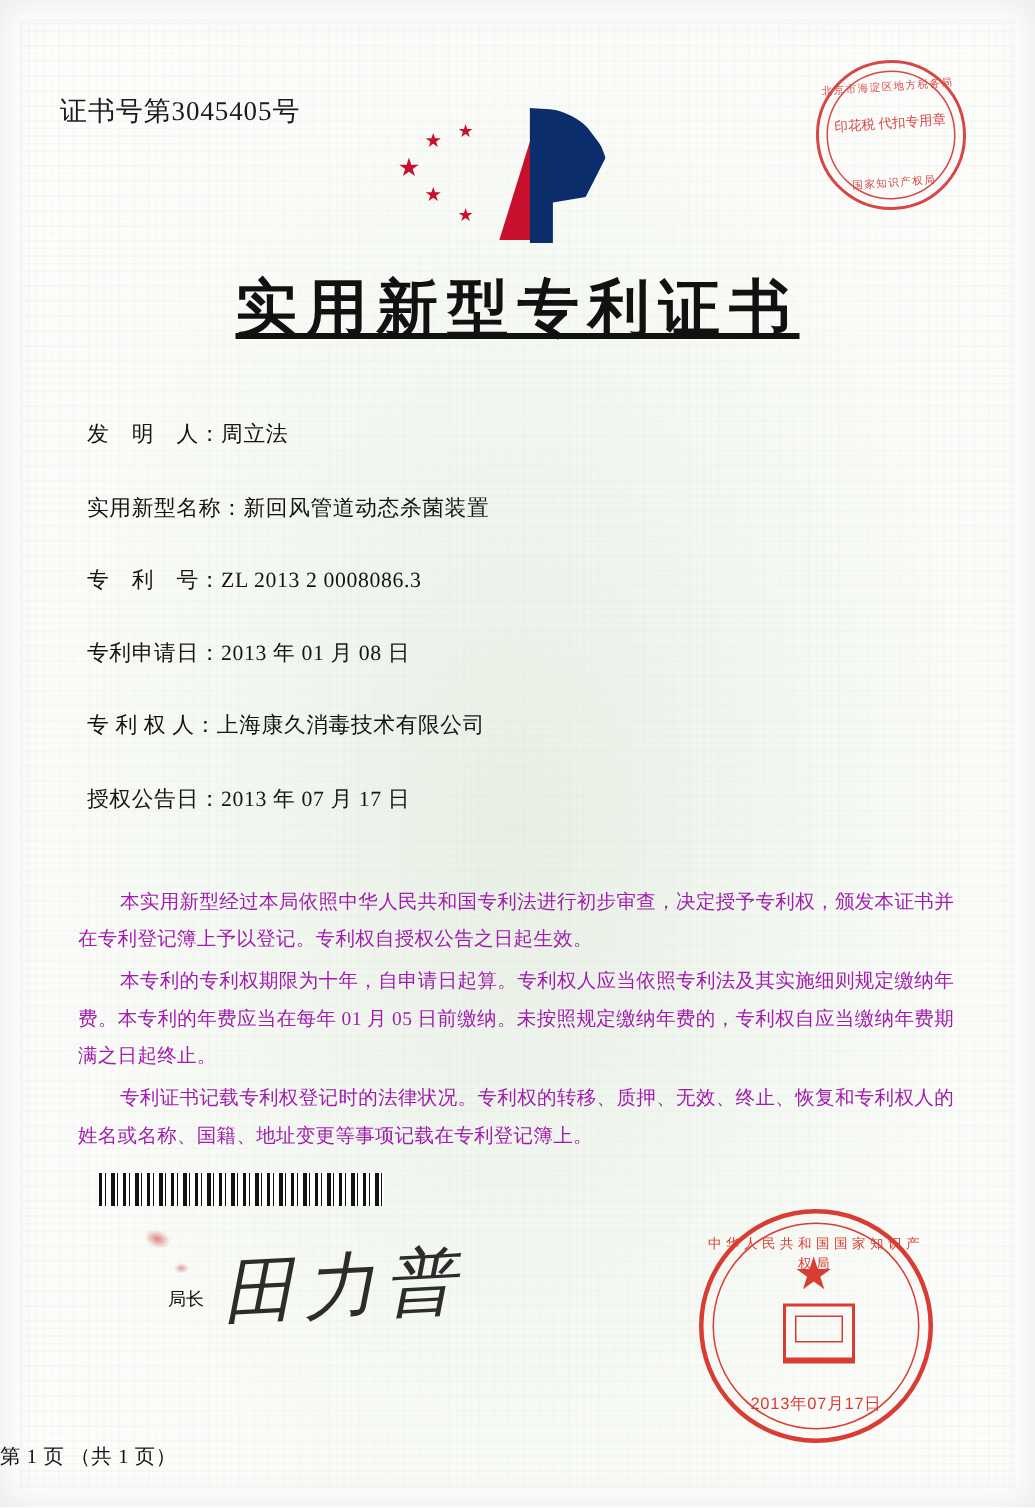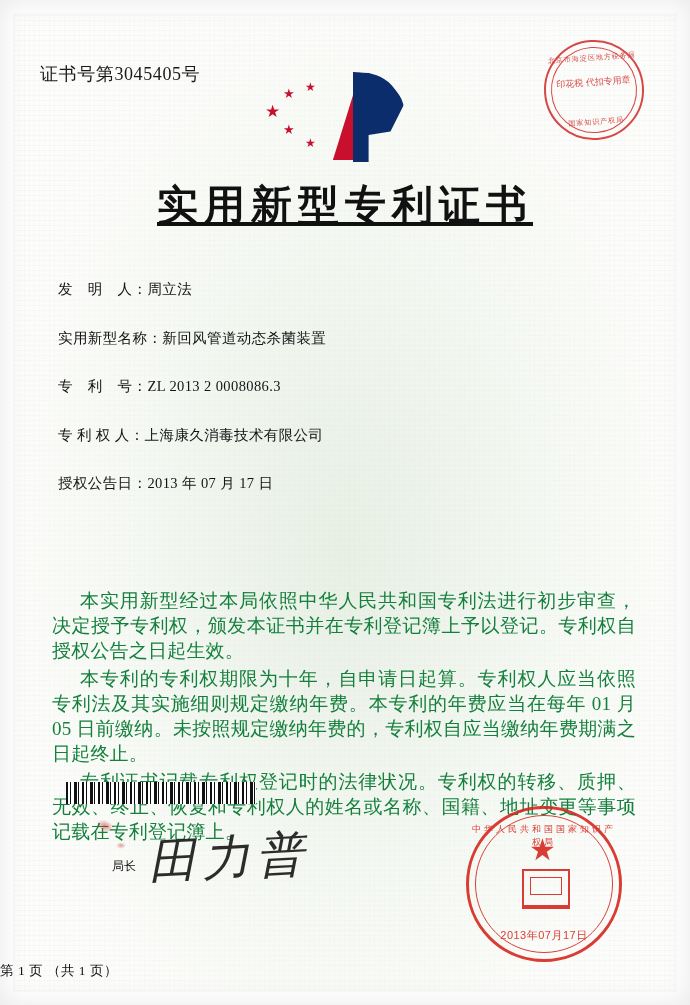--- a/index.html
+++ b/index.html
@@ -184,23 +184,23 @@
   .field .val {
     display: inline-block;
   }
 
   
   .paras {
     position: absolute;
     left: 52px;
     top: 588px;
     width: 584px;
-    font-size: 19px;
+    font-size: 13px;
     line-height: 25px;
-    color: #15803d;
+    color: #a21caf;
     text-align: justify;
     letter-spacing: 0.2px;
   }
   .paras p {
     margin: 0 0 3px 0;
     text-indent: 28px;
   }
 
   
   .barcode {
@@ -366,20 +366,23 @@
     <div class="field">
       <span class="lbl">发　明　人：</span><span class="val">周立法</span>
     </div>
     <div class="field">
       <span class="lbl">实用新型名称：</span><span class="val">新回风管道动态杀菌装置</span>
     </div>
     <div class="field">
       <span class="lbl">专　利　号：</span><span class="val">ZL 2013 2 0008086.3</span>
     </div>
     <div class="field">
+      <span class="lbl">专利申请日：</span><span class="val">2013 年 01 月 08 日</span>
+    </div>
+    <div class="field">
       <span class="lbl">专 利 权 人：</span><span class="val">上海康久消毒技术有限公司</span>
     </div>
     <div class="field">
       <span class="lbl">授权公告日：</span><span class="val">2013 年 07 月 17 日</span>
     </div>
   </div>
 
   <div class="paras">
     <p>本实用新型经过本局依照中华人民共和国专利法进行初步审查，决定授予专利权，颁发本证书并在专利登记簿上予以登记。专利权自授权公告之日起生效。</p>
     <p>本专利的专利权期限为十年，自申请日起算。专利权人应当依照专利法及其实施细则规定缴纳年费。本专利的年费应当在每年 01 月 05 日前缴纳。未按照规定缴纳年费的，专利权自应当缴纳年费期满之日起终止。</p>

